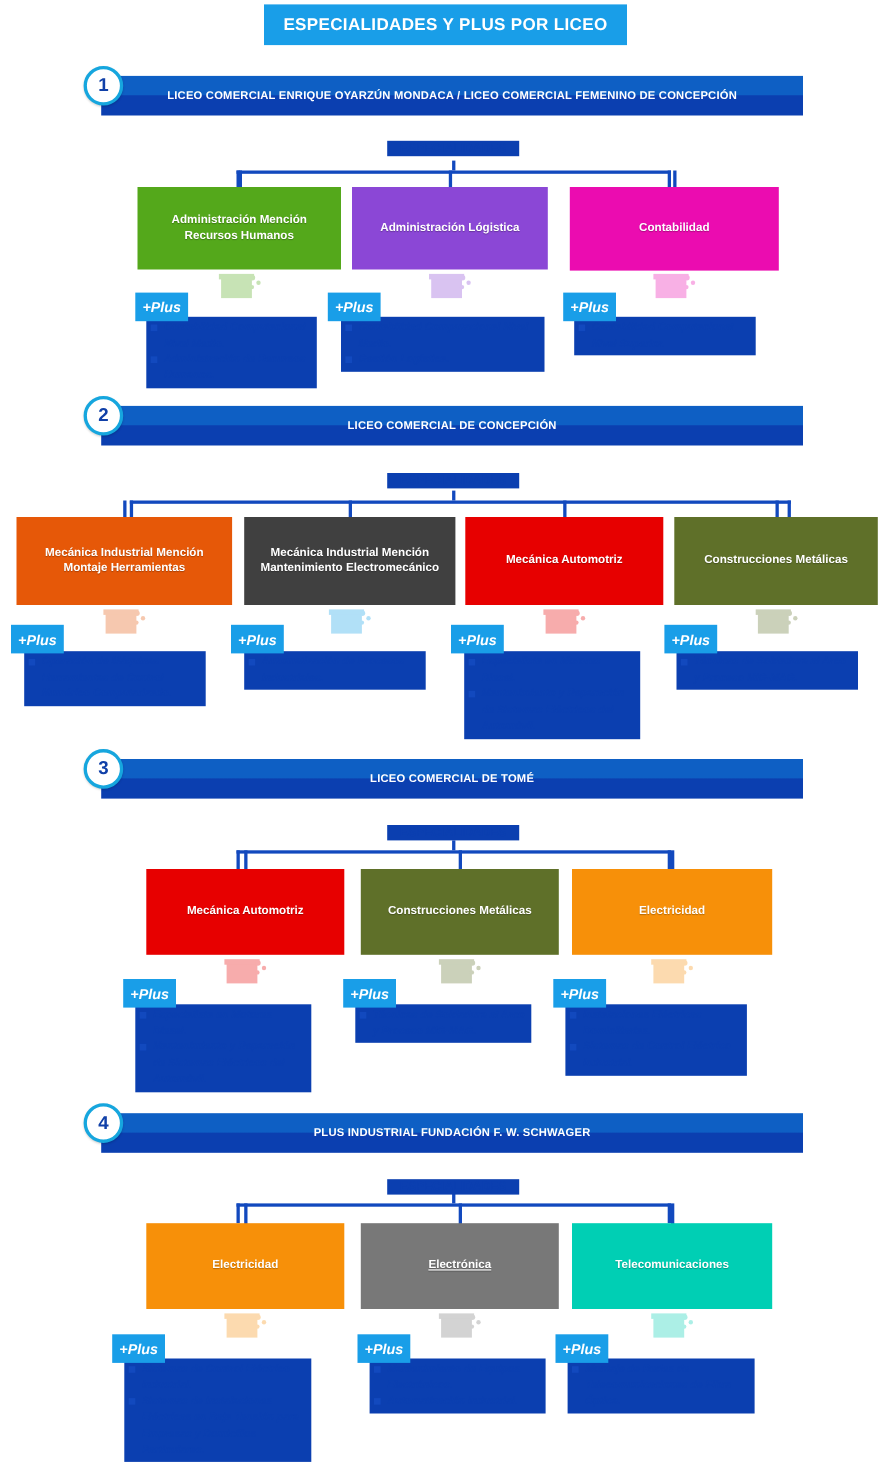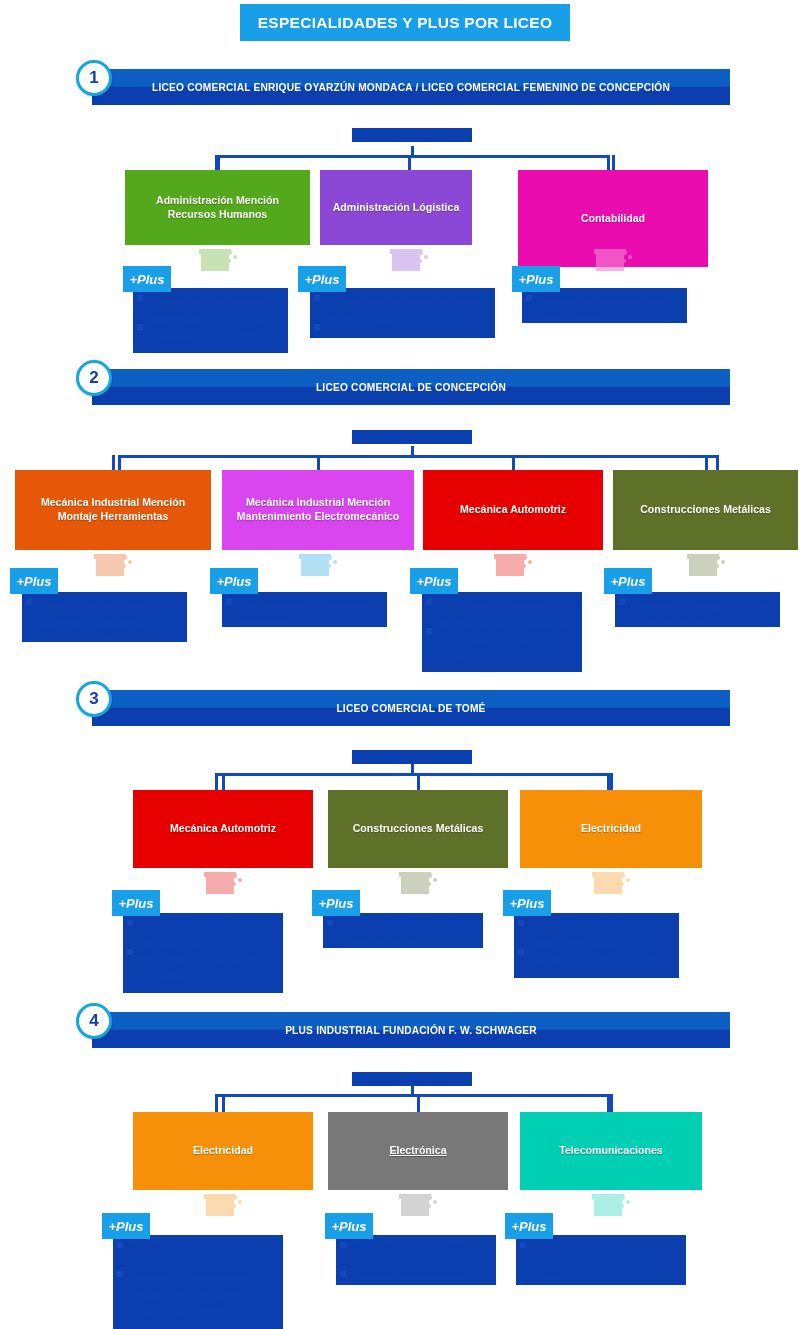--- a/index.html
+++ b/index.html
@@ -236,37 +236,37 @@
     <div class="d3" style="background: rgb(166, 210, 136);"></div>
   </div>
 <div class="plus-badge" style="left: 123px; top: 266px;">+Plus</div>
 <div class="plus-block" style="left: 133px; top: 288px; width: 155px;">
     <ul>
       <li>Contabilidad Computacional Nivel Medio.</li>
       <li>Administración de Recursos Humanos.</li>
     </ul>
   </div>
 <div class="tree" style="left: 408px; top: 155px; width: 3px; height: 18px; background: rgb(18, 73, 190);"></div>
-<div class="spec-box" style="left: 320px; top: 170px; width: 152px; height: 75px; background: rgb(139, 71, 214);">Administración Lógistica</div>
+<div class="spec-box" style="left: 320px; top: 170px; width: 178px; height: 75px; background: rgb(139, 71, 214);">Administración Lógistica</div>
 <div class="spec-icon" style="left: 390px; top: 249px;">
     <div class="body" style="background: rgb(195, 159, 234);"></div>
     <div class="cap" style="background: rgb(195, 159, 234);"></div>
     <div class="d1" style="background: rgb(195, 159, 234);"></div>
     <div class="d2" style="background: rgb(195, 159, 234);"></div>
     <div class="d3" style="background: rgb(195, 159, 234);"></div>
   </div>
 <div class="plus-badge" style="left: 298px; top: 266px;">+Plus</div>
 <div class="plus-block" style="left: 310px; top: 288px; width: 185px;">
     <ul>
       <li>Contabilidad Computacional Nivel Medio.</li>
       <li>Gestión Logística.</li>
     </ul>
   </div>
 <div class="tree" style="left: 612px; top: 155px; width: 3px; height: 18px; background: rgb(18, 73, 190);"></div>
-<div class="spec-box" style="left: 518px; top: 170px; width: 190px; height: 97px; background: rgb(235, 12, 176);">Contabilidad</div>
+<div class="spec-box" style="left: 518px; top: 170px; width: 190px; height: 76px; background: rgb(235, 12, 176);">Contabilidad</div>
 <div class="spec-icon" style="left: 594px; top: 249px;">
     <div class="body" style="background: rgb(245, 129, 214);"></div>
     <div class="cap" style="background: rgb(245, 129, 214);"></div>
     <div class="d1" style="background: rgb(245, 129, 214);"></div>
     <div class="d2" style="background: rgb(245, 129, 214);"></div>
     <div class="d3" style="background: rgb(245, 129, 214);"></div>
   </div>
 <div class="plus-badge" style="left: 512px; top: 266px;">+Plus</div>
 <div class="plus-block" style="left: 522px; top: 288px; width: 165px;">
     <ul>
@@ -289,21 +289,21 @@
     <div class="d2" style="background: rgb(242, 168, 127);"></div>
     <div class="d3" style="background: rgb(242, 168, 127);"></div>
   </div>
 <div class="plus-badge" style="left: 10px; top: 568px;">+Plus</div>
 <div class="plus-block" style="left: 22px; top: 592px; width: 165px;">
     <ul>
       <li>Operación de Máquinas Herramientas de Control Numérico Computarizado.</li>
     </ul>
   </div>
 <div class="tree" style="left: 317px; top: 455px; width: 3px; height: 18px; background: rgb(18, 73, 190);"></div>
-<div class="spec-box" style="left: 222px; top: 470px; width: 192px; height: 80px; background: #d946ef;">Mecánica Industrial Mención Mantenimiento Electromecánico</div>
+<div class="spec-box" style="left: 222px; top: 470px; width: 192px; height: 80px; background: #404040;">Mecánica Industrial Mención Mantenimiento Electromecánico</div>
 <div class="spec-icon" style="left: 299px; top: 554px;">
     <div class="body" style="background: rgb(131, 206, 243);"></div>
     <div class="cap" style="background: rgb(131, 206, 243);"></div>
     <div class="d1" style="background: rgb(131, 206, 243);"></div>
     <div class="d2" style="background: rgb(131, 206, 243);"></div>
     <div class="d3" style="background: rgb(131, 206, 243);"></div>
   </div>
 <div class="plus-badge" style="left: 210px; top: 568px;">+Plus</div>
 <div class="plus-block" style="left: 222px; top: 592px; width: 165px;">
     <ul>

